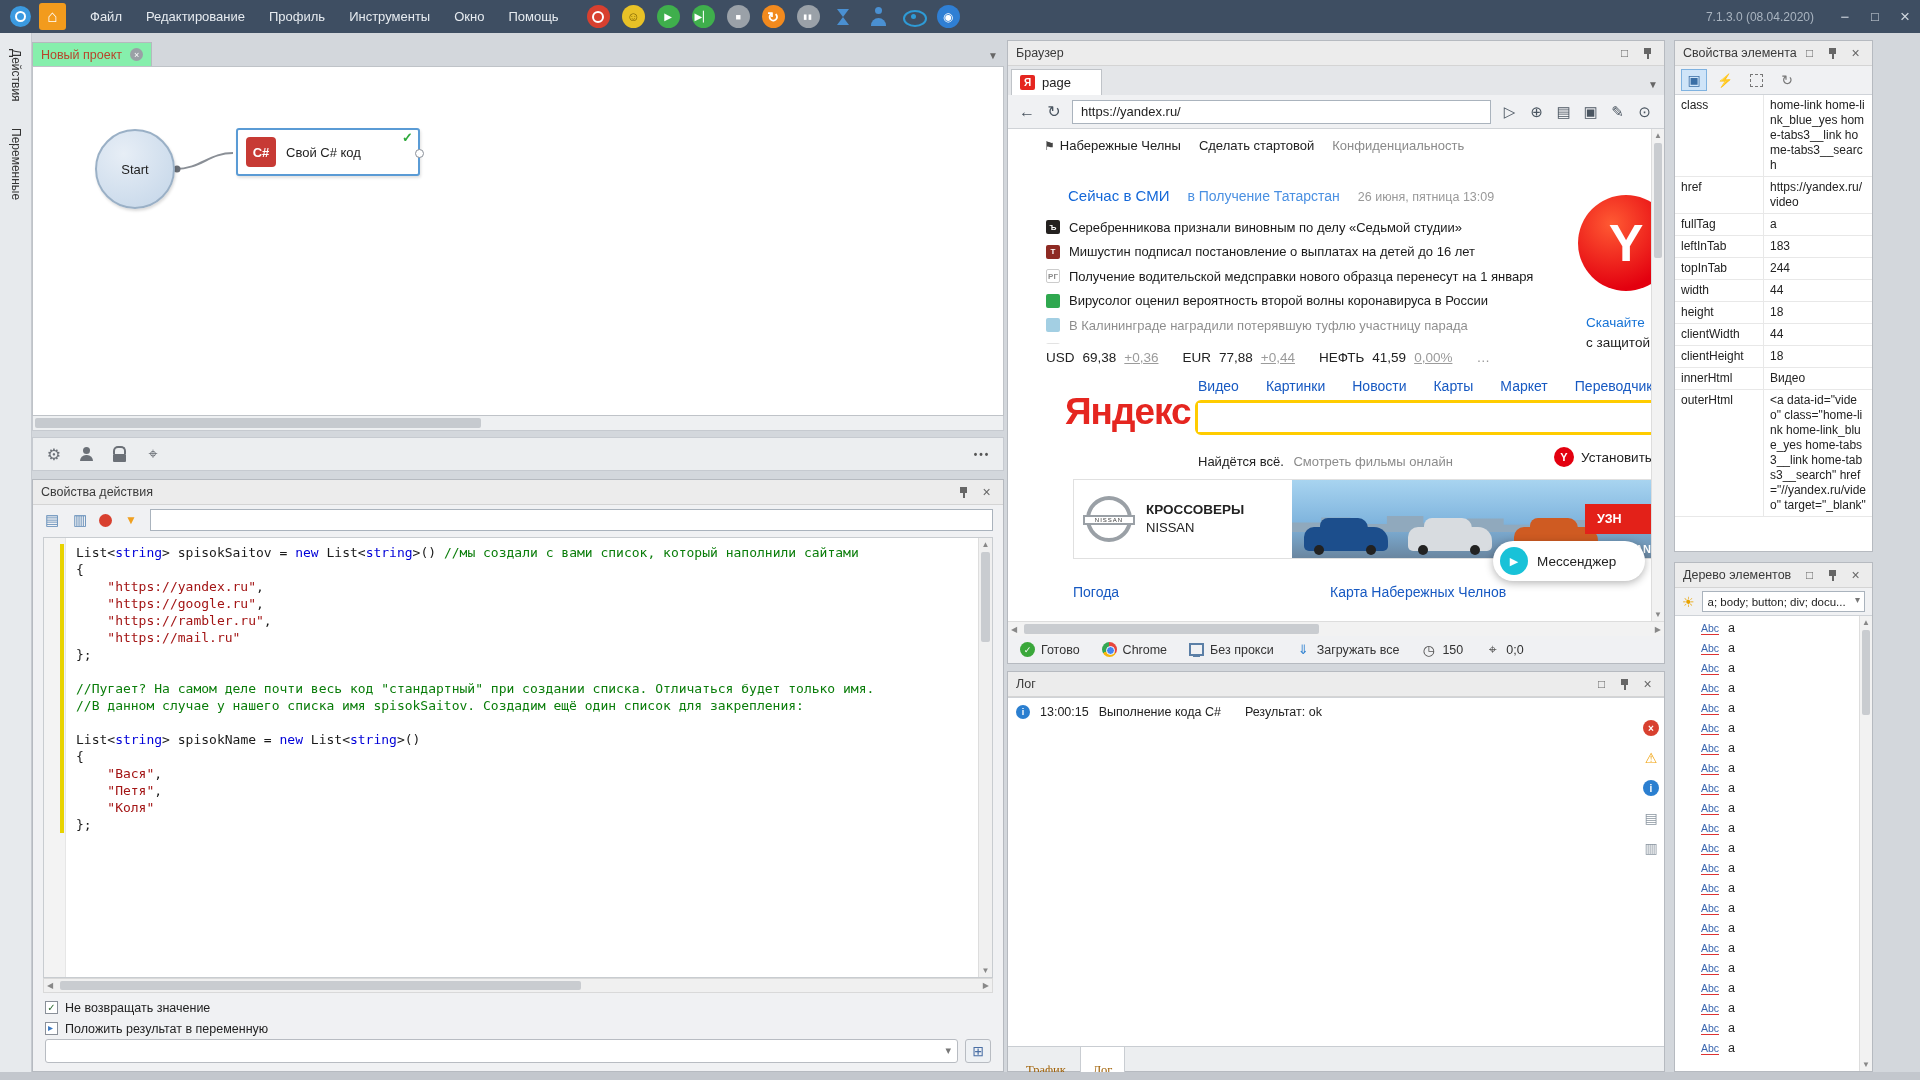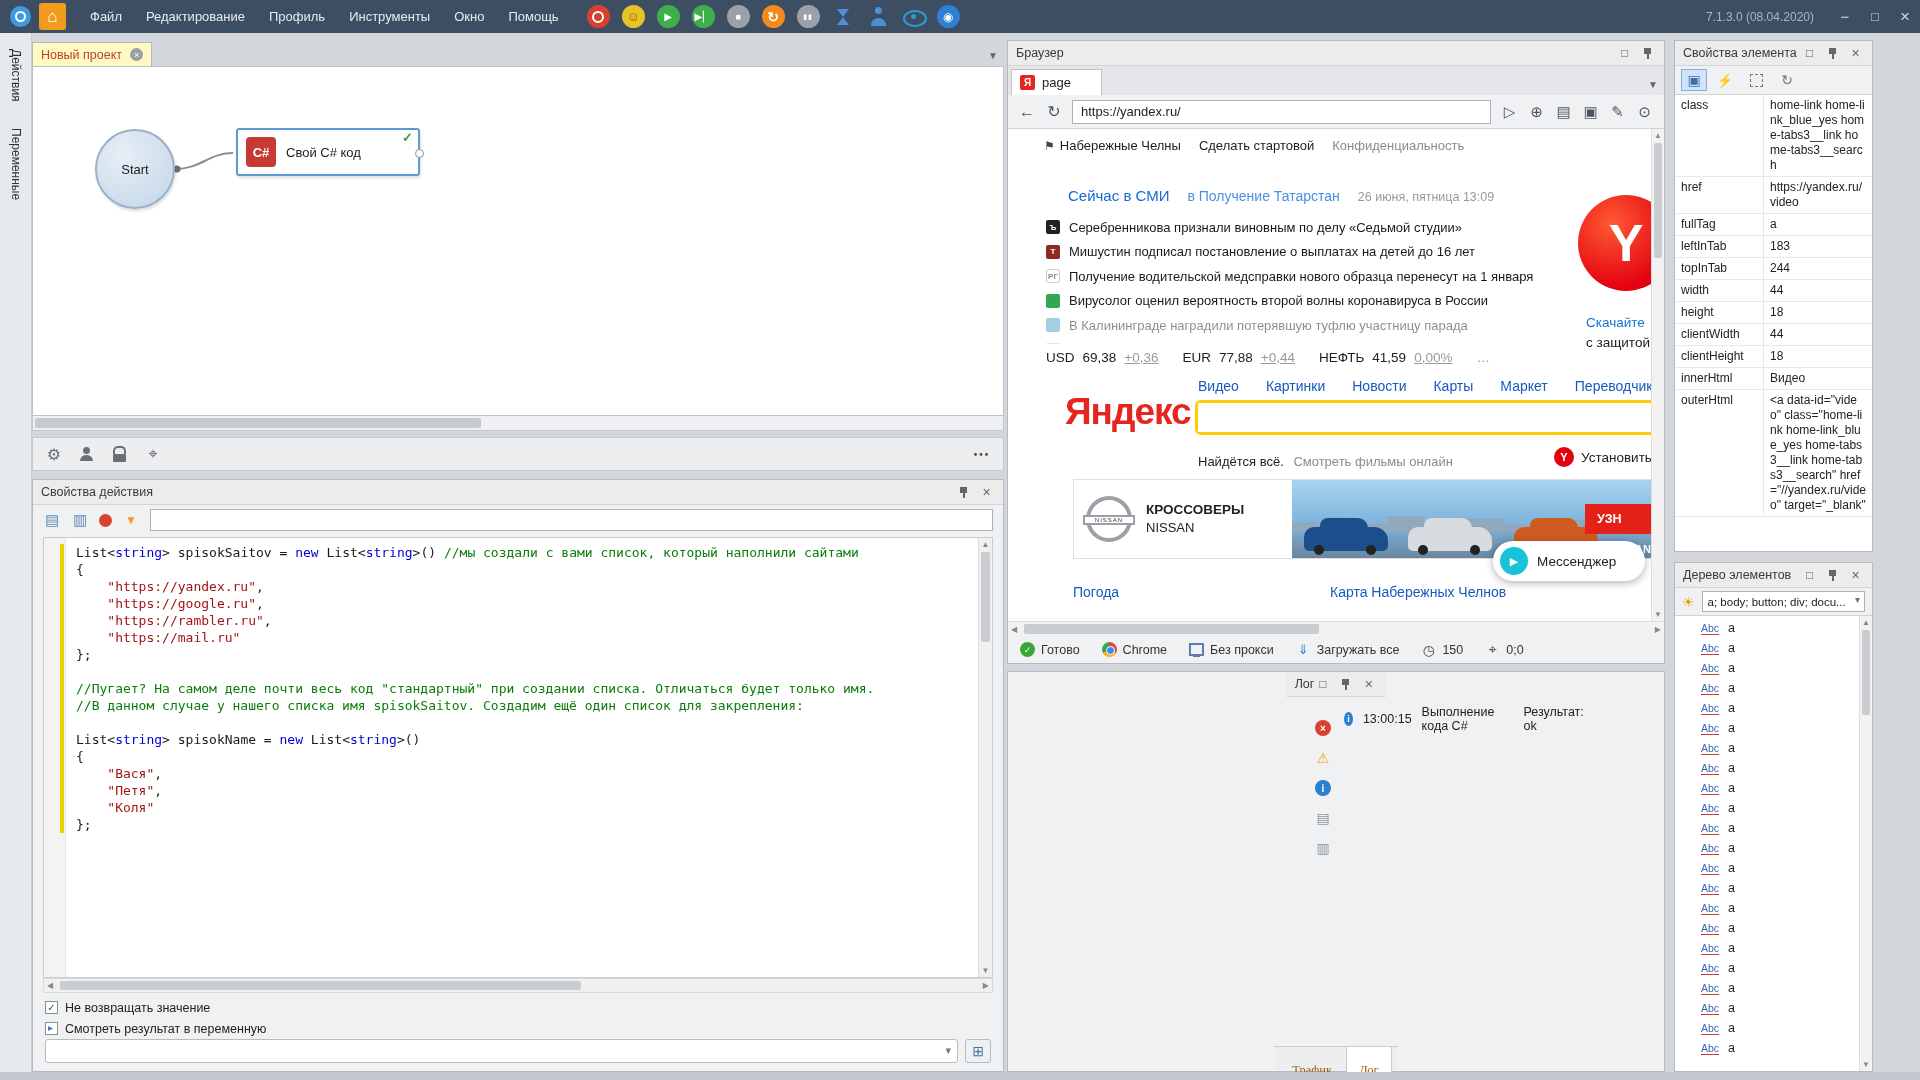--- a/index.html
+++ b/index.html
@@ -55,21 +55,21 @@
   .ph-btns { margin-left:auto; display:flex; gap:6px; }
   .ph-btn { width:17px; height:17px; display:flex; align-items:center; justify-content:center; color:#666; position:relative; }
   .ph-max::before { content:"□"; font-size:12px; }
   .ph-close::before { content:"×"; font-size:14px; }
   .ph-pin::before { content:""; position:absolute; left:5px; top:3px; width:7px; height:6px; background:#666; }
   .ph-pin::after  { content:""; position:absolute; left:8px; top:9px; width:2px; height:5px; background:#666; }
 
   
   .col-main { position:absolute; left:32px; top:40px; width:972px; bottom:8px; display:flex; flex-direction:column; }
   .proj-tabs { height:26px; flex:0 0 26px; display:flex; align-items:flex-end; position:relative; }
-  .proj-tab { height:24px; background:#fef9c3; border:1px solid #b5b9be; border-bottom:none; display:flex;
+  .proj-tab { height:24px; background:#86efac; border:1px solid #b5b9be; border-bottom:none; display:flex;
               align-items:center; gap:8px; padding:0 8px; font-size:12.5px; color:#b8442c; }
   .tab-close { width:13px; height:13px; border-radius:50%; background:#9aa0a6; color:#fff; font-size:9px;
                display:flex; align-items:center; justify-content:center; }
   .tabbar-dd { position:absolute; right:6px; bottom:5px; color:#666; font-size:10px; }
   .canvas { height:350px; flex:0 0 350px; background:#fff; border:1px solid #bfc3c8; position:relative; }
   .start-node { position:absolute; left:62px; top:62px; width:80px; height:80px; border-radius:50%;
                 background:radial-gradient(circle at 35% 30%, #e7eef6, #c3d5e8); border:2px solid #9ab0c6;
                 display:flex; align-items:center; justify-content:center; font-size:13px; color:#222;
                 box-shadow:1px 2px 3px rgba(0,0,0,.15); }
   .connector { position:absolute; inset:0; pointer-events:none; }
@@ -221,21 +221,21 @@
   .bn-corner { position:absolute; right:6px; bottom:3px; color:#fff; font-weight:bold; font-size:11px; }
   .yx-links { position:absolute; left:65px; top:455px; font-size:14px; color:#1759c2; }
   .yx-map { position:absolute; left:322px; top:455px; font-size:14px; color:#1759c2; }
   .yx-messenger { position:absolute; left:485px; top:412px; width:152px; height:40px; background:#fff; border-radius:20px;
                   box-shadow:0 2px 8px rgba(0,0,0,.3); display:flex; align-items:center; gap:9px; padding:0 7px;
                   font-size:13.5px; color:#222; }
   .msg-ico { width:28px; height:28px; border-radius:50%; background:#18c2d8; color:#fff; font-size:11px;
              display:flex; align-items:center; justify-content:center; }
 
   
-  .log-panel { margin-top:7px; flex:1;align-items:center; }
+  .log-panel { margin-top:7px; flex:1; }
   .log-body { flex:1; background:#fff; position:relative; border-top:1px solid #d0d3d7; }
   .log-entry { position:absolute; left:8px; top:7px; display:flex; align-items:center; gap:10px; font-size:12.5px; color:#222; }
   .log-info-ico { width:14px; height:14px; border-radius:50%; background:#2b7fd0; color:#fff; font-size:9px; font-weight:bold;
                   display:flex; align-items:center; justify-content:center; }
   .log-result { margin-left:14px; }
   .log-side { position:absolute; right:3px; top:22px; width:20px; display:flex; flex-direction:column; align-items:center; gap:14px; }
   .ls { width:16px; height:16px; display:flex; align-items:center; justify-content:center; }
   .ls-errors { border-radius:50%; background:#d8402f; color:#fff; font-size:10px; font-weight:bold; } .ls-errors::before { content:"×"; }
   .ls-warnings::before { content:"⚠"; color:#f0a007; font-size:14px; }
   .ls-info { border-radius:50%; background:#2b7fd0; color:#fff; font-size:10px; font-weight:bold; } .ls-info::before { content:"i"; }
@@ -388,21 +388,21 @@
         <span>◀</span>
         <div class="hthumb"></div>
         <span>▶</span>
       </div>
       <div class="cb-row">
         <span class="cb">✓</span>
         <span>Не возвращать значение</span>
       </div>
       <div class="cb-row">
         <span class="put-ico"></span>
-        <span>Смотреть результат в переменную</span>
+        <span>Положить результат в переменную</span>
       </div>
       <div class="var-row">
         <span class="var-select"></span>
         <span class="var-btn"></span>
       </div>
     </div>
   </div>
 
   <div class="col-browser">
     <div class="panel browser-panel">

